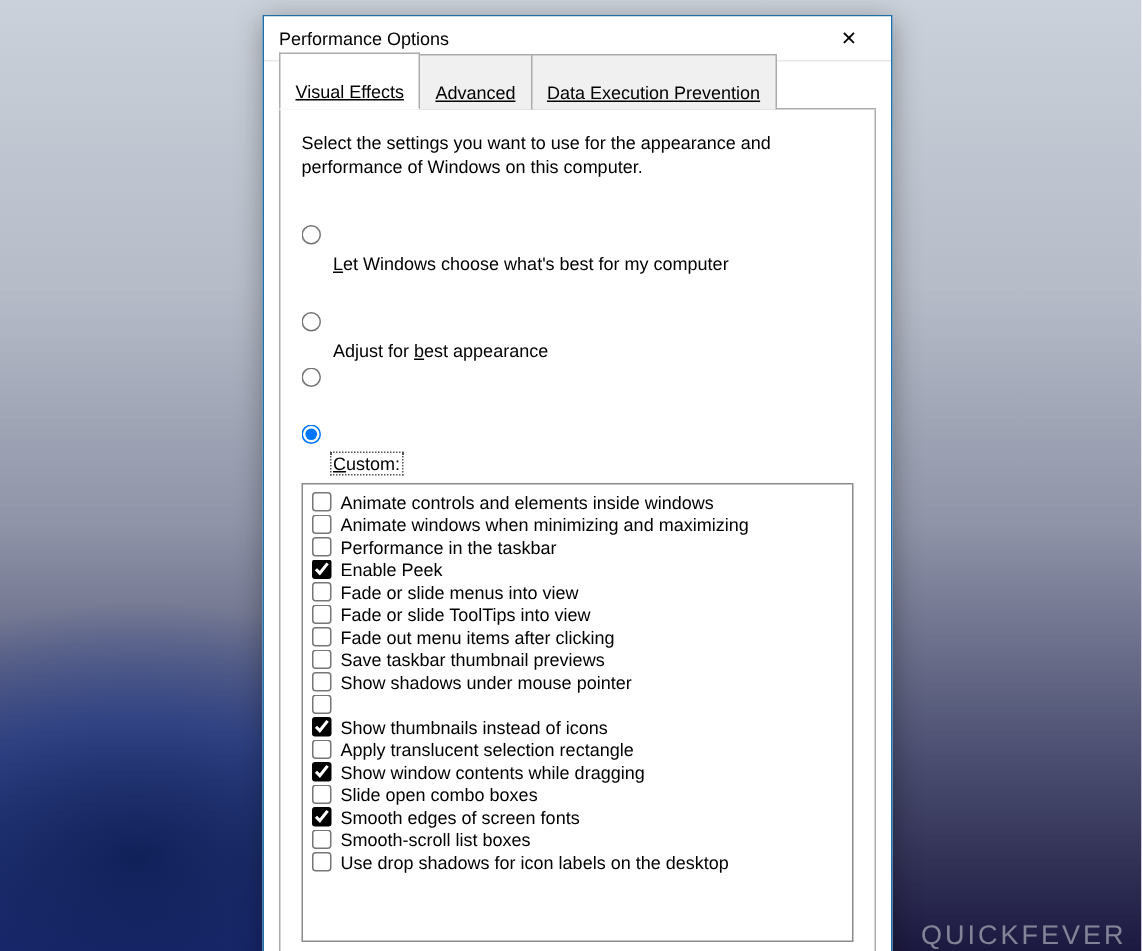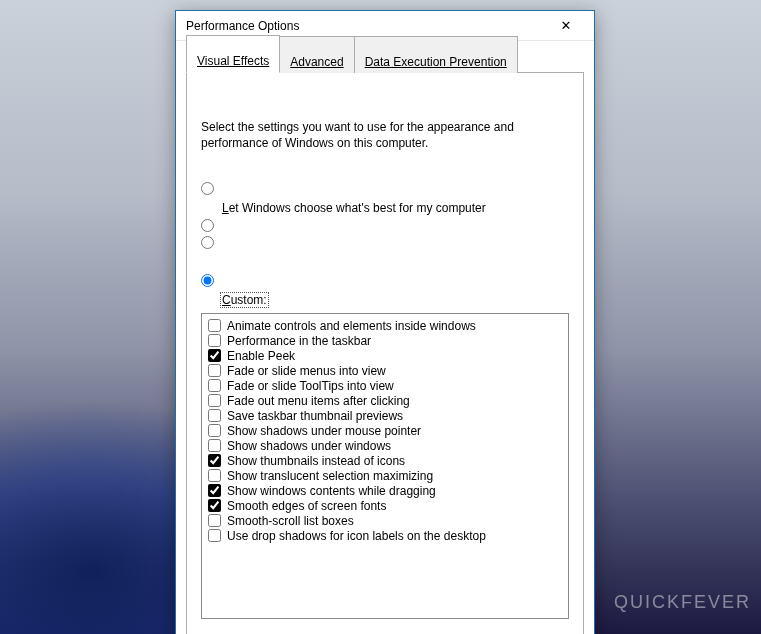--- a/index.html
+++ b/index.html
@@ -13,21 +13,21 @@
   .desktop {
     width: 761px; height: 634px;
     position: relative;
     background:
       radial-gradient(ellipse 420px 260px at 12% 90%, rgba(10,30,90,0.85) 0%, rgba(20,50,140,0.55) 35%, rgba(0,0,0,0) 65%),
       radial-gradient(ellipse 360px 200px at 70% 120%, rgba(40,30,90,0.75) 0%, rgba(0,0,0,0) 62%),
       linear-gradient(180deg, #cbd1da 0%, #b6bcc8 30%, #8f94a8 55%, #4a4d70 80%, #1c1940 100%);
   }
   .watermark {
     position: absolute;
-    right: 10px; bottom: 21px;
+    right: 10px; bottom: 0;
     font-size: 18px;
     letter-spacing: 2px;
     color: rgba(255,255,255,0.45);
     font-weight: 300;
     pointer-events: none;
   }
   .dialog {
     position: absolute;
     left: 175px; top: 10px;
     width: 420px;
@@ -88,21 +88,20 @@
     border: 1px solid #acacac;
     border-top: none;
     background: #ffffff;
     padding: 14px 14px 16px 14px;
   }
   .intro {
     font-size: 12px;
     color: #000;
     margin-bottom: 10px;
     line-height: 1.35;
-    margin-top: 32px;
   }
   .radio-row {
     display: flex;
     align-items: center;
     gap: 6px;
     margin: 4px 0;
     font-size: 12px;
   }
   .radio-row input[type=radio] {
     width: 13px; height: 13px; margin: 0;
@@ -181,37 +180,42 @@
       <div class="tabpanel">
         <div class="intro">Select the settings you want to use for the appearance and performance of Windows on this computer.</div>
 
         <div id="radios">
             <div class="radio-row">
               <input type="radio" name="perfmode" style="">
               <label><span class="focusbox"><u>L</u>et Windows choose what's best for my computer</span></label>
             </div>
             <div class="radio-row">
               <input type="radio" name="perfmode" style="">
+              <label><span class="focusbox">Adjust for <u>b</u>est appearance</span></label>
             </div>
             <div class="radio-row">
               <input type="radio" name="perfmode" style="">
             </div>
             <div class="radio-row selected">
               <input type="radio" name="perfmode" checked="" style="">
               <label><span class="focusbox"><u>C</u>ustom:</span></label>
             </div>
           </div>
 
         <div class="listbox" id="listbox">
             <div class="check-row">
               <input type="checkbox" style="">
               <span>Animate controls and elements inside windows</span>
             </div>
             <div class="check-row">
               <input type="checkbox" style="">
+              <span>Animate windows when minimizing and maximizing</span>
+            </div>
+            <div class="check-row">
+              <input type="checkbox" style="">
               <span>Performance in the taskbar</span>
             </div>
             <div class="check-row">
               <input type="checkbox" checked="" style="">
               <span>Enable Peek</span>
             </div>
             <div class="check-row">
               <input type="checkbox" style="">
               <span>Fade or slide menus into view</span>
             </div>
@@ -226,33 +230,36 @@
             <div class="check-row">
               <input type="checkbox" style="">
               <span>Save taskbar thumbnail previews</span>
             </div>
             <div class="check-row">
               <input type="checkbox" style="">
               <span>Show shadows under mouse pointer</span>
             </div>
             <div class="check-row">
               <input type="checkbox" style="">
-              <span>Show shadows under windows</span>
             </div>
             <div class="check-row">
               <input type="checkbox" checked="" style="">
               <span>Show thumbnails instead of icons</span>
             </div>
             <div class="check-row">
               <input type="checkbox" style="">
-              <span>Show translucent selection maximizing</span>
-            </div>
-            <div class="check-row">
-              <input type="checkbox" checked="" style="">
-              <span>Show windows contents while dragging</span>
+              <span>Apply translucent selection rectangle</span>
+            </div>
+            <div class="check-row">
+              <input type="checkbox" checked="" style="">
+              <span>Show window contents while dragging</span>
+            </div>
+            <div class="check-row">
+              <input type="checkbox" style="">
+              <span>Slide open combo boxes</span>
             </div>
             <div class="check-row">
               <input type="checkbox" checked="" style="">
               <span>Smooth edges of screen fonts</span>
             </div>
             <div class="check-row">
               <input type="checkbox" style="">
               <span>Smooth-scroll list boxes</span>
             </div>
             <div class="check-row">

